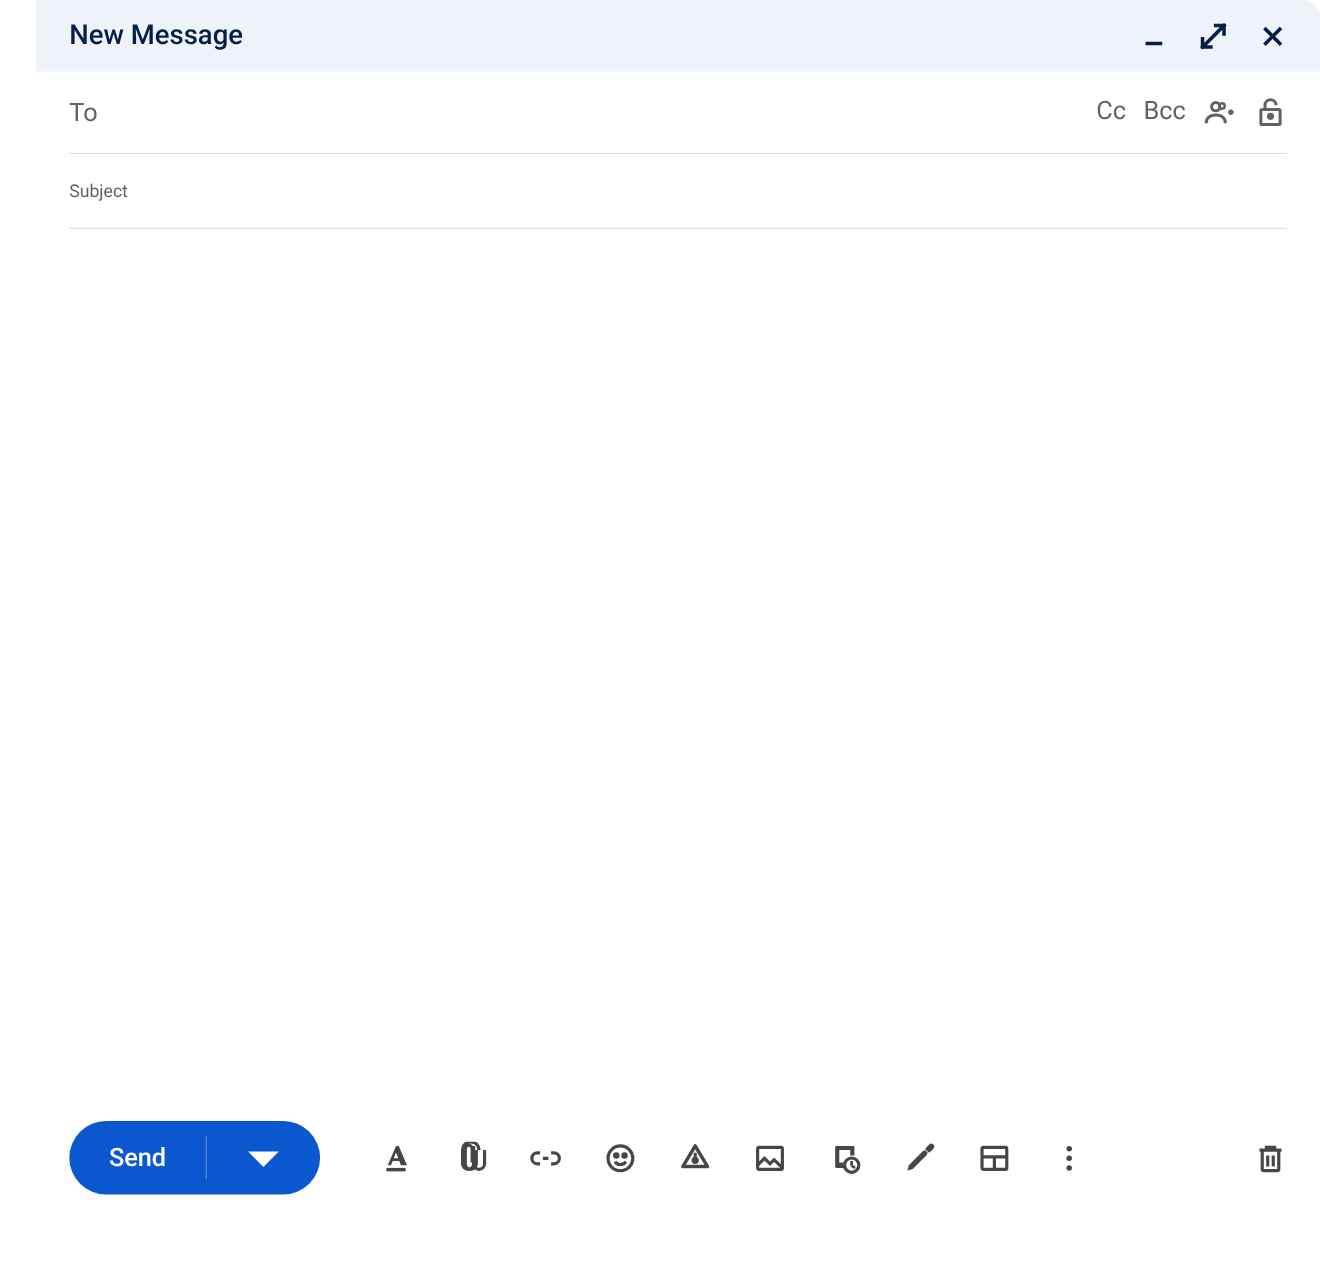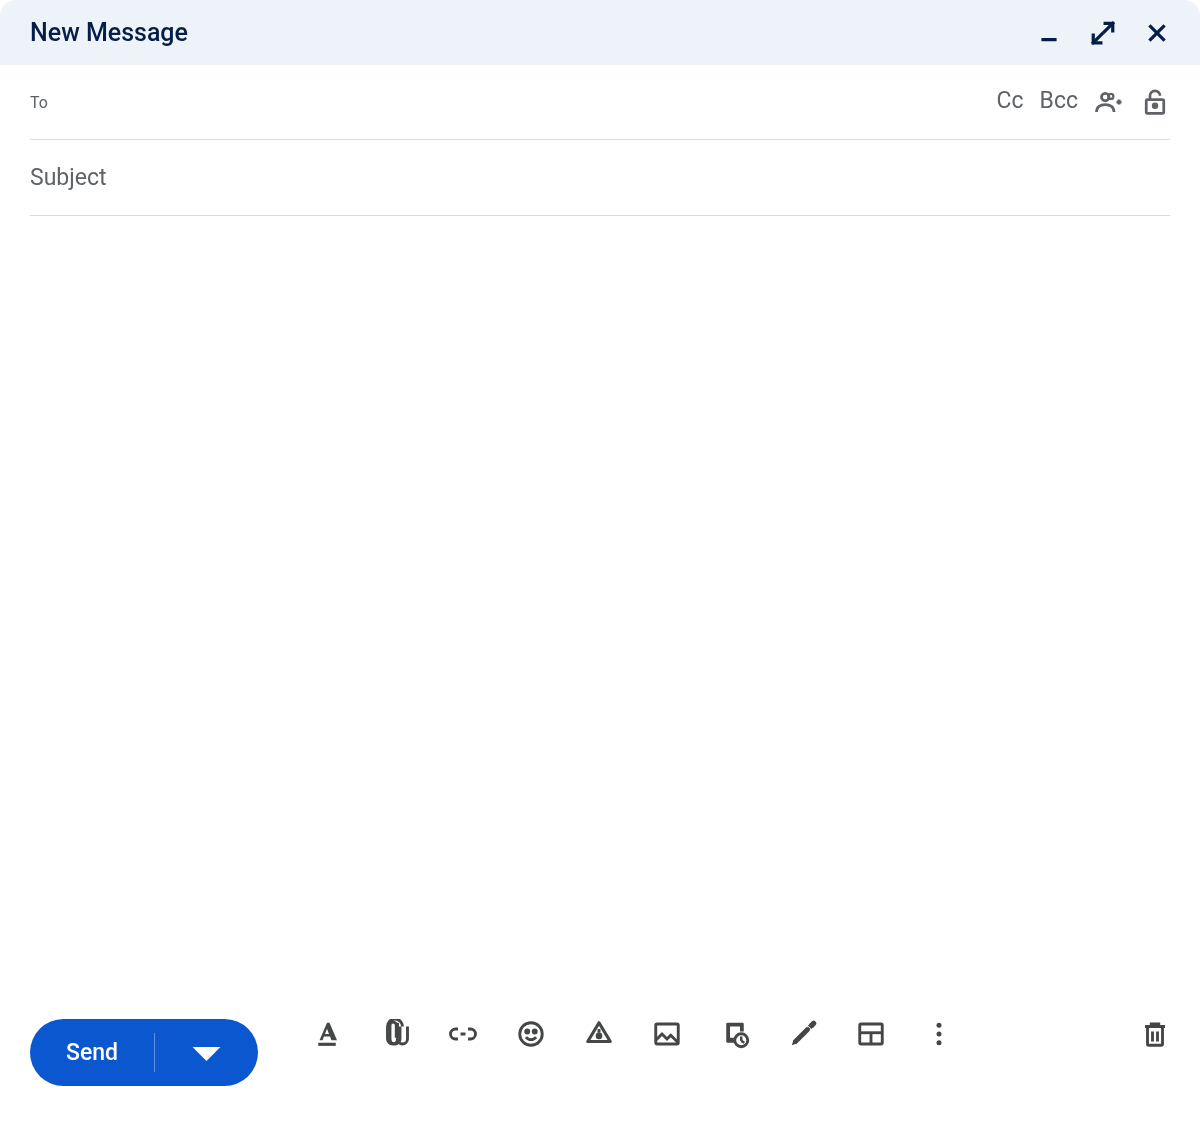--- a/index.html
+++ b/index.html
@@ -15,20 +15,21 @@
       overflow: hidden;
     }
     .compose-window {
       width: 100%;
       height: 100%;
       display: flex;
       flex-direction: column;
       background: #ffffff;
       border-radius: 16px 16px 0 0;
       overflow: hidden;
+      padding-left: 33px;
     }
     .header {
       background: #eef3fa;
       padding: 18px 30px;
       display: flex;
       align-items: center;
       justify-content: space-between;
     }
     .header-title {
       font-size: 25px;
@@ -55,21 +56,21 @@
     .field-row {
       display: flex;
       align-items: center;
       border-bottom: 1px solid #dadce0;
       padding: 22px 0;
     }
     .field-row.subject {
       padding: 24px 0;
     }
     .field-label {
-      font-size: 16px;
+      font-size: 23px;
       color: #5f6368;
     }
     .to-right {
       margin-left: auto;
       display: flex;
       align-items: flex-start;
       gap: 16px;
     }
     .cc-label, .bcc-label {
       font-size: 23px;
@@ -81,21 +82,21 @@
       height: 30px;
       cursor: pointer;
       color: #5f6368;
       display: flex;
       align-items: center;
       justify-content: center;
     }
     .field-input {
       border: none;
       outline: none;
-      font-size: 23px;
+      font-size: 16px;
       flex: 1;
       color: #202124;
       background: transparent;
       font-family: inherit;
     }
     .field-input::placeholder {
       color: #5f6368;
     }
     .body-area {
       flex: 1;
@@ -105,21 +106,21 @@
       width: 100%;
       height: 100%;
       border: none;
       outline: none;
       resize: none;
       font-size: 18px;
       font-family: inherit;
     }
     .footer {
       display: flex;
-      align-items: flex-start;
+      align-items: center;
       padding: 20px 30px 60px 30px;
       gap: 12px;
     }
     .send-button {
       display: flex;
       align-items: stretch;
       background: #0b57d0;
       border-radius: 100px;
       overflow: hidden;
       cursor: pointer;

